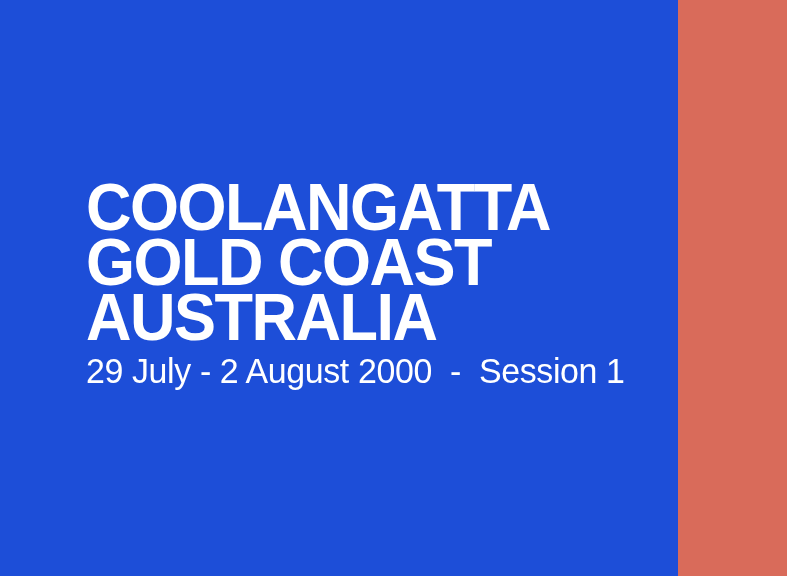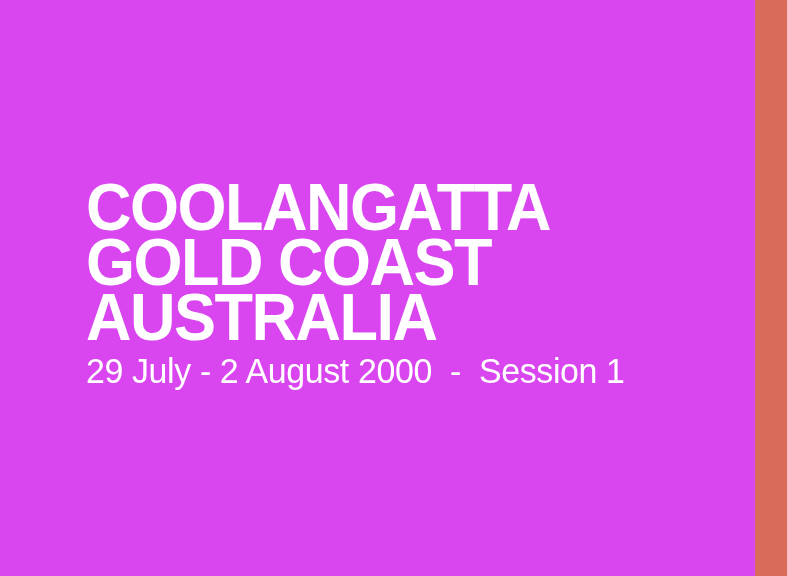--- a/index.html
+++ b/index.html
@@ -11,23 +11,23 @@
   body {
     width: 787px;
     height: 576px;
     overflow: hidden;
     font-family: "Liberation Sans", sans-serif;
     background: #d96b5a;
   }
 
   .slide {
     position: relative;
-    width: 755px;
+    width: 678px;
     height: 576px;
-    background: #d946ef;
+    background: #1d4ed8;
     box-sizing: border-box;
   }
 
   .title-block {
     position: absolute;
     left: 86px;
     top: 180px;
     width: 660px;
   }
 

